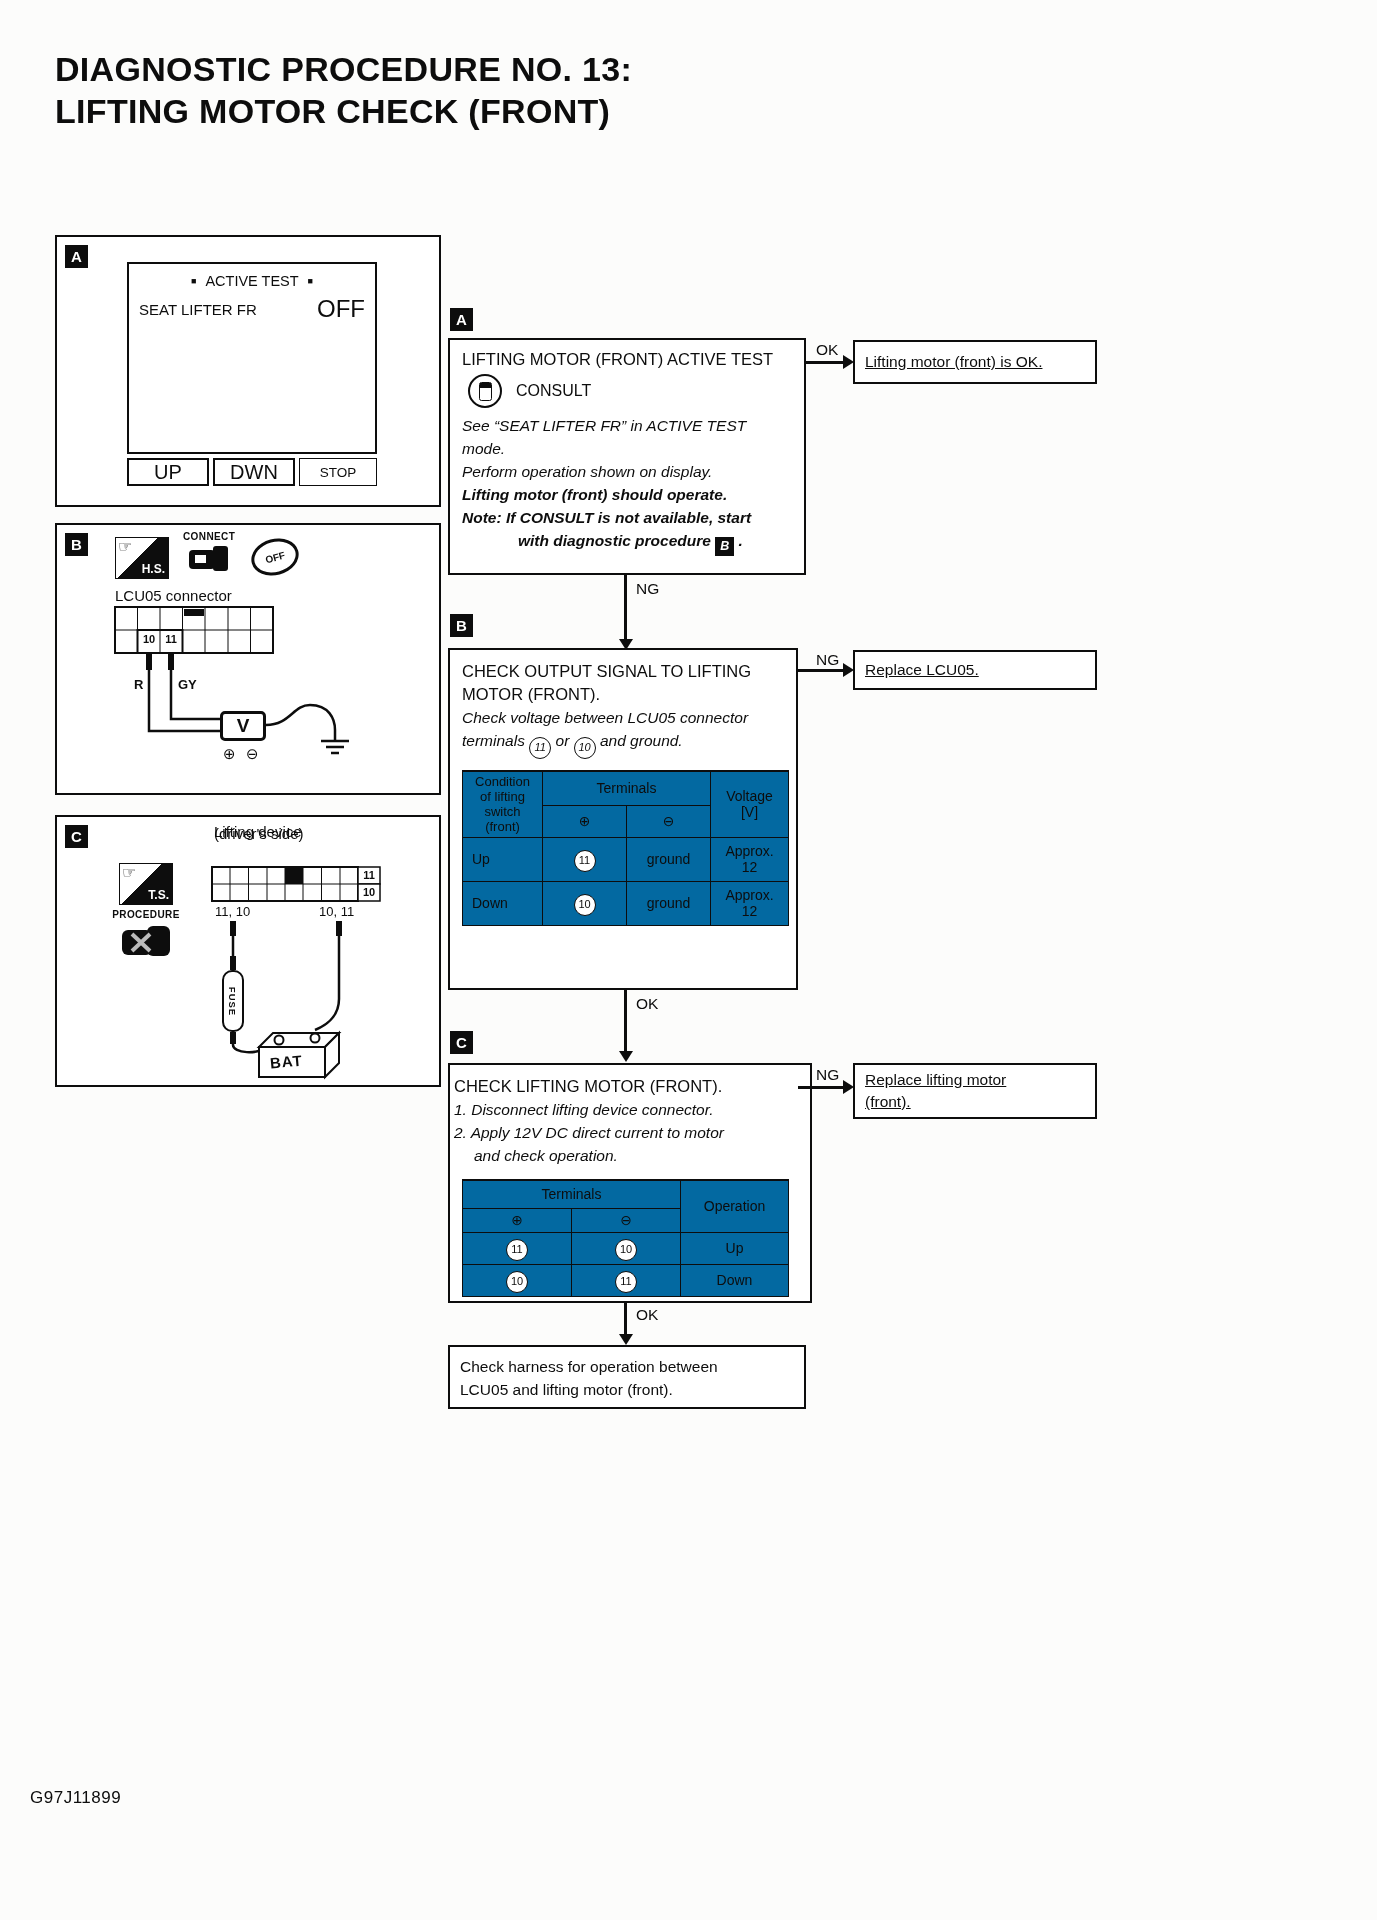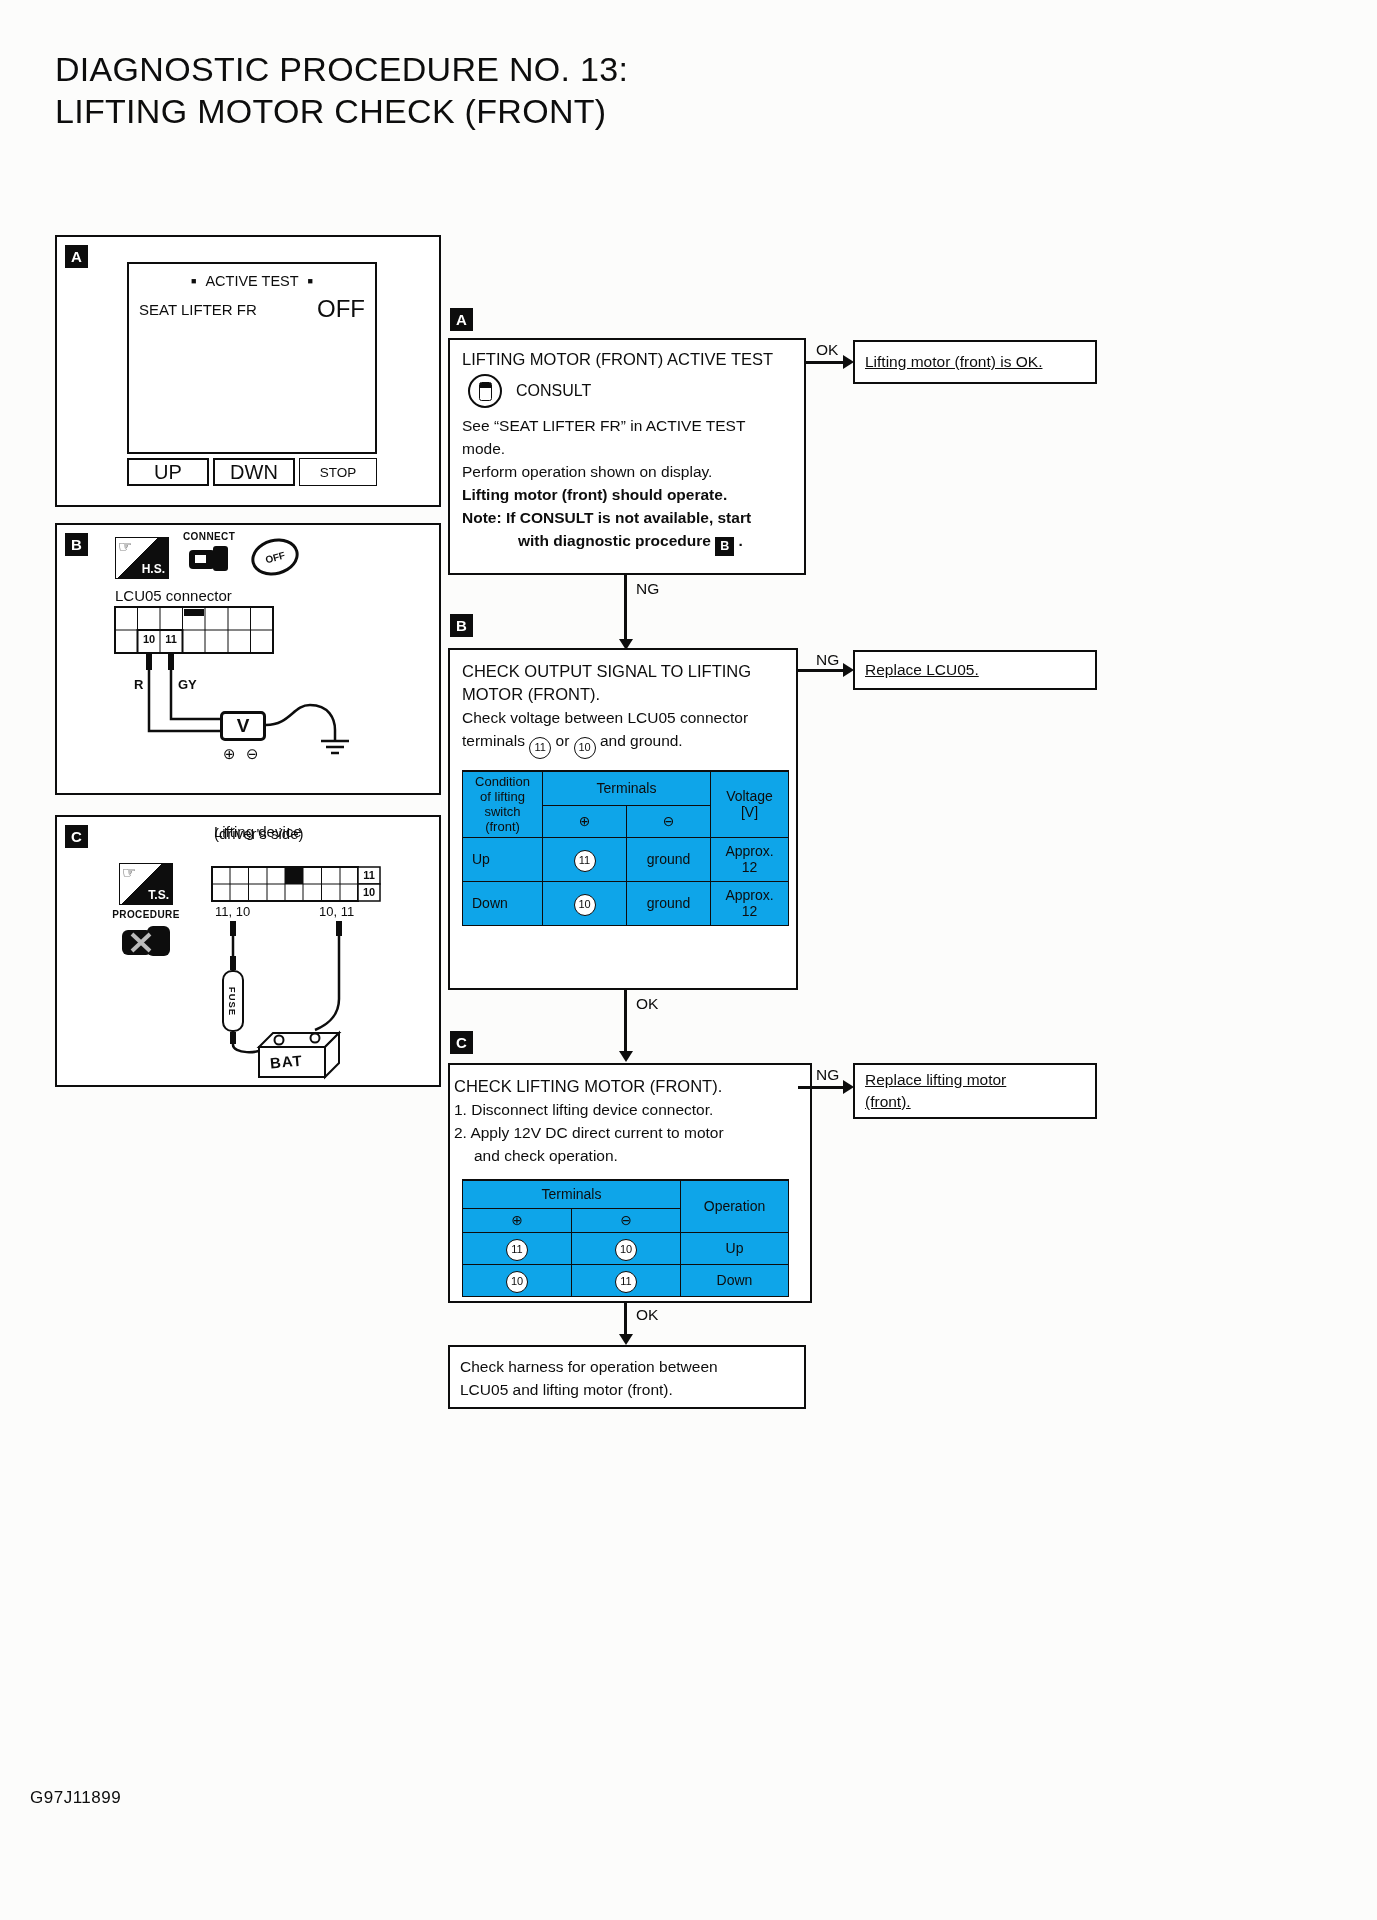--- a/index.html
+++ b/index.html
@@ -1,40 +1,40 @@
 <!DOCTYPE html>
 <html><head>
 <meta charset="utf-8">
 <style>
   * { margin:0; padding:0; box-sizing:border-box; }
   html,body { background:#d9d9d9; }
   .page { position:relative; width:1377px; height:1920px; background:#fcfcfb; color:#0d0d0d;
           font-family:"Liberation Sans","DejaVu Sans",sans-serif; overflow:hidden; margin:0 auto; }
   .abs { position:absolute; }
-  .title-line { font-size:34px; font-weight:normal; line-height:42px; letter-spacing:0.3px; }
+  .title-line { font-size:34px; font-weight:bold; line-height:42px; letter-spacing:0.3px; }
   .chip { position:absolute; width:23px; height:23px; background:#0d0d0d; color:#fff; font-weight:bold;
           font-size:15px; display:flex; align-items:center; justify-content:center; }
   .chip-inline { display:inline-flex; width:19px; height:19px; background:#0d0d0d; color:#fff; font-weight:bold;
           font-size:12.5px; align-items:center; justify-content:center; vertical-align:-4px; }
   .panel { position:absolute; border:2px solid #0d0d0d; background:#fff; }
   .fbox { position:absolute; border:2px solid #0d0d0d; background:#fff; font-size:15.5px; }
-  .fbox .body { font-size:15.5px; line-height:23px; }
+  .fbox .body { font-size:15.5px; line-height:23px;font-style:italic; }
   .bold { font-weight:bold; }
   .pre { white-space:pre-line; }
   .lbl { position:absolute; font-size:15.5px; }
   .line-h { position:absolute; height:2.5px; background:#0d0d0d; }
   .line-v { position:absolute; width:2.5px; background:#0d0d0d; }
   .arr-r { position:absolute; width:0; height:0; border-left:11px solid #0d0d0d;
            border-top:7px solid transparent; border-bottom:7px solid transparent; }
   .arr-d { position:absolute; width:0; height:0; border-top:11px solid #0d0d0d;
            border-left:7px solid transparent; border-right:7px solid transparent; }
   .cnum { display:inline-flex; width:22px; height:22px; border:1.5px solid #0d0d0d; border-radius:50%;
           align-items:center; justify-content:center; font-size:11px; vertical-align:-5px; background:#fff; line-height:1; }
   .result { display:flex; align-items:center; padding:2px 10px; line-height:22px;text-decoration:underline; }
-  table.dt { position:absolute; border-collapse:collapse; table-layout:fixed; background:#0ea5e9; }
+  table.dt { position:absolute; border-collapse:collapse; table-layout:fixed; background:#0369a1; }
   table.dt td { border:1.3px solid #0d0d0d; text-align:center; vertical-align:middle; font-size:14px; padding:2px 3px; }
   table.dt tr:first-child td { border-top-width:2.5px; }
   table.dt .cl { text-align:left; padding-left:9px; }
   .btn { position:absolute; border:2px solid #0d0d0d; height:28px; display:flex; align-items:center;
          justify-content:center; background:#fff; }
   .btn-big { font-size:20px; }
   .btn-small { font-size:13.5px; border-width:1.5px; }
   .screen { position:absolute; border:2px solid #0d0d0d; background:#fff; }
   .screen-header { display:flex; justify-content:center; align-items:center; gap:9px; margin-top:9px; font-size:14.5px; }
   .sq { font-size:9px; line-height:1; }

